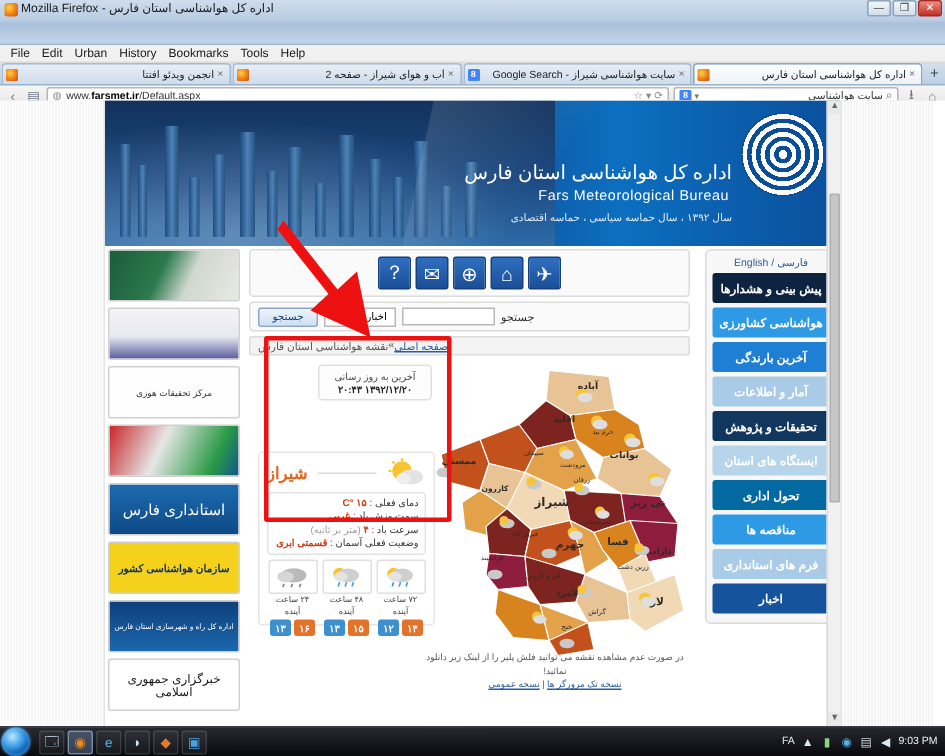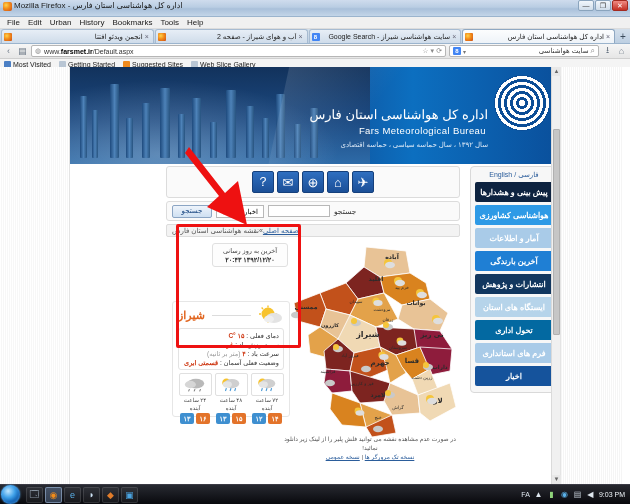--- a/index.html
+++ b/index.html
@@ -18,21 +18,21 @@
   }
 
   
   .ffwin {
     position:absolute; left:0; top:0; width:630px; height:484px;
     background:#f0f0f0;
   }
 
   
   .titlebar {
-    position:relative; height:17px;
+    position:relative; height:30px;
     background: linear-gradient(to bottom,#cfdced 0%, #b9cde3 45%, #a9c0da 55%, #c3d5e8 100%);
     border-bottom:1px solid #9bb4cd;
     overflow:hidden;
   }
   .titlebar .ttl {
     position:absolute; left:14px; top:1px; font-size:8px; color:#1a1a1a; white-space:nowrap;
     direction:rtl; unicode-bidi:plaintext;
   }
   .ffico {
     position:absolute; left:3px; top:2px; width:9px; height:9px; border-radius:2px;
@@ -435,30 +435,41 @@
 
           <div class="rightcol">
             <div class="rbox">
               <div class="langrow">
                 <a>فارسی</a>
                 <span>/</span>
                 <a>English</a>
               </div>
               <div class="menuitem" style="background:#0d2340">پیش بینی و هشدارها</div>
               <div class="menuitem" style="background:#2e9ae6">هواشناسی کشاورزی</div>
+              <div class="menuitem" style="background:#1f7fd4">آخرین بارندگی</div>
               <div class="menuitem" style="background:#a9cbe8">آمار و اطلاعات</div>
-              <div class="menuitem" style="background:#1f7fd4">آخرین بارندگی</div>
-              <div class="menuitem" style="background:#12375f">انتشارات و پژوهش</div>
+              <div class="menuitem" style="background:#12375f">تحقیقات و پژوهش</div>
               <div class="menuitem" style="background:#b6d4ea">ایستگاه های استان</div>
               <div class="menuitem" style="background:#0369a1">تحول اداری</div>
+              <div class="menuitem" style="background:#2e9ae6">مناقصه ها</div>
               <div class="menuitem" style="background:#a9cbe8">فرم های استانداری</div>
               <div class="menuitem" style="background:#15539c;margin-bottom:0">اخبار</div>
             </div>
           </div>
 
+          <div class="leftcol">
+            <div class="lbanner" style="background:linear-gradient(115deg,#1d5c3a 0%,#2b7a4d 40%,#cfd8cf 62%,#e9e9e4 100%)"></div>
+            <div class="lbanner" style="background:linear-gradient(to bottom,#f4f4f6 0%,#e8eaf2 55%,#5a5f9e 100%)"></div>
+            <div class="lbanner" style="background:#fefefe;color:#333;font-size:6px">مرکز تحقیقات هوزی</div>
+            <div class="lbanner" style="background:linear-gradient(115deg,#c8262a 0%,#e6e6e6 40%,#2a9a46 80%,#13568c 100%)"></div>
+            <div class="lbanner" style="background:linear-gradient(to bottom,#1c6ab0,#0f4a86);color:#fff;font-size:10px">استانداری فارس</div>
+            <div class="lbanner" style="background:#f4d21c;color:#12305f;font-size:7px;font-weight:bold">سازمان هواشناسی کشور</div>
+            <div class="lbanner" style="background:linear-gradient(to bottom,#0e3f7a,#1b68ae);color:#fff;font-size:5px;padding:0 3px">اداره کل راه و شهرسازی استان فارس</div>
+            <div class="lbanner" style="background:#ffffff;color:#1a1a1a;font-size:8px">خبرگزاری جمهوری اسلامی</div>
+          </div>
 
           <div class="centercol">
 
             <div class="iconrow">
               <div class="ibtn">？</div>
               <div class="ibtn">✉</div>
               <div class="ibtn">⊕</div>
               <div class="ibtn">⌂</div>
               <div class="ibtn">✈</div>
             </div>

